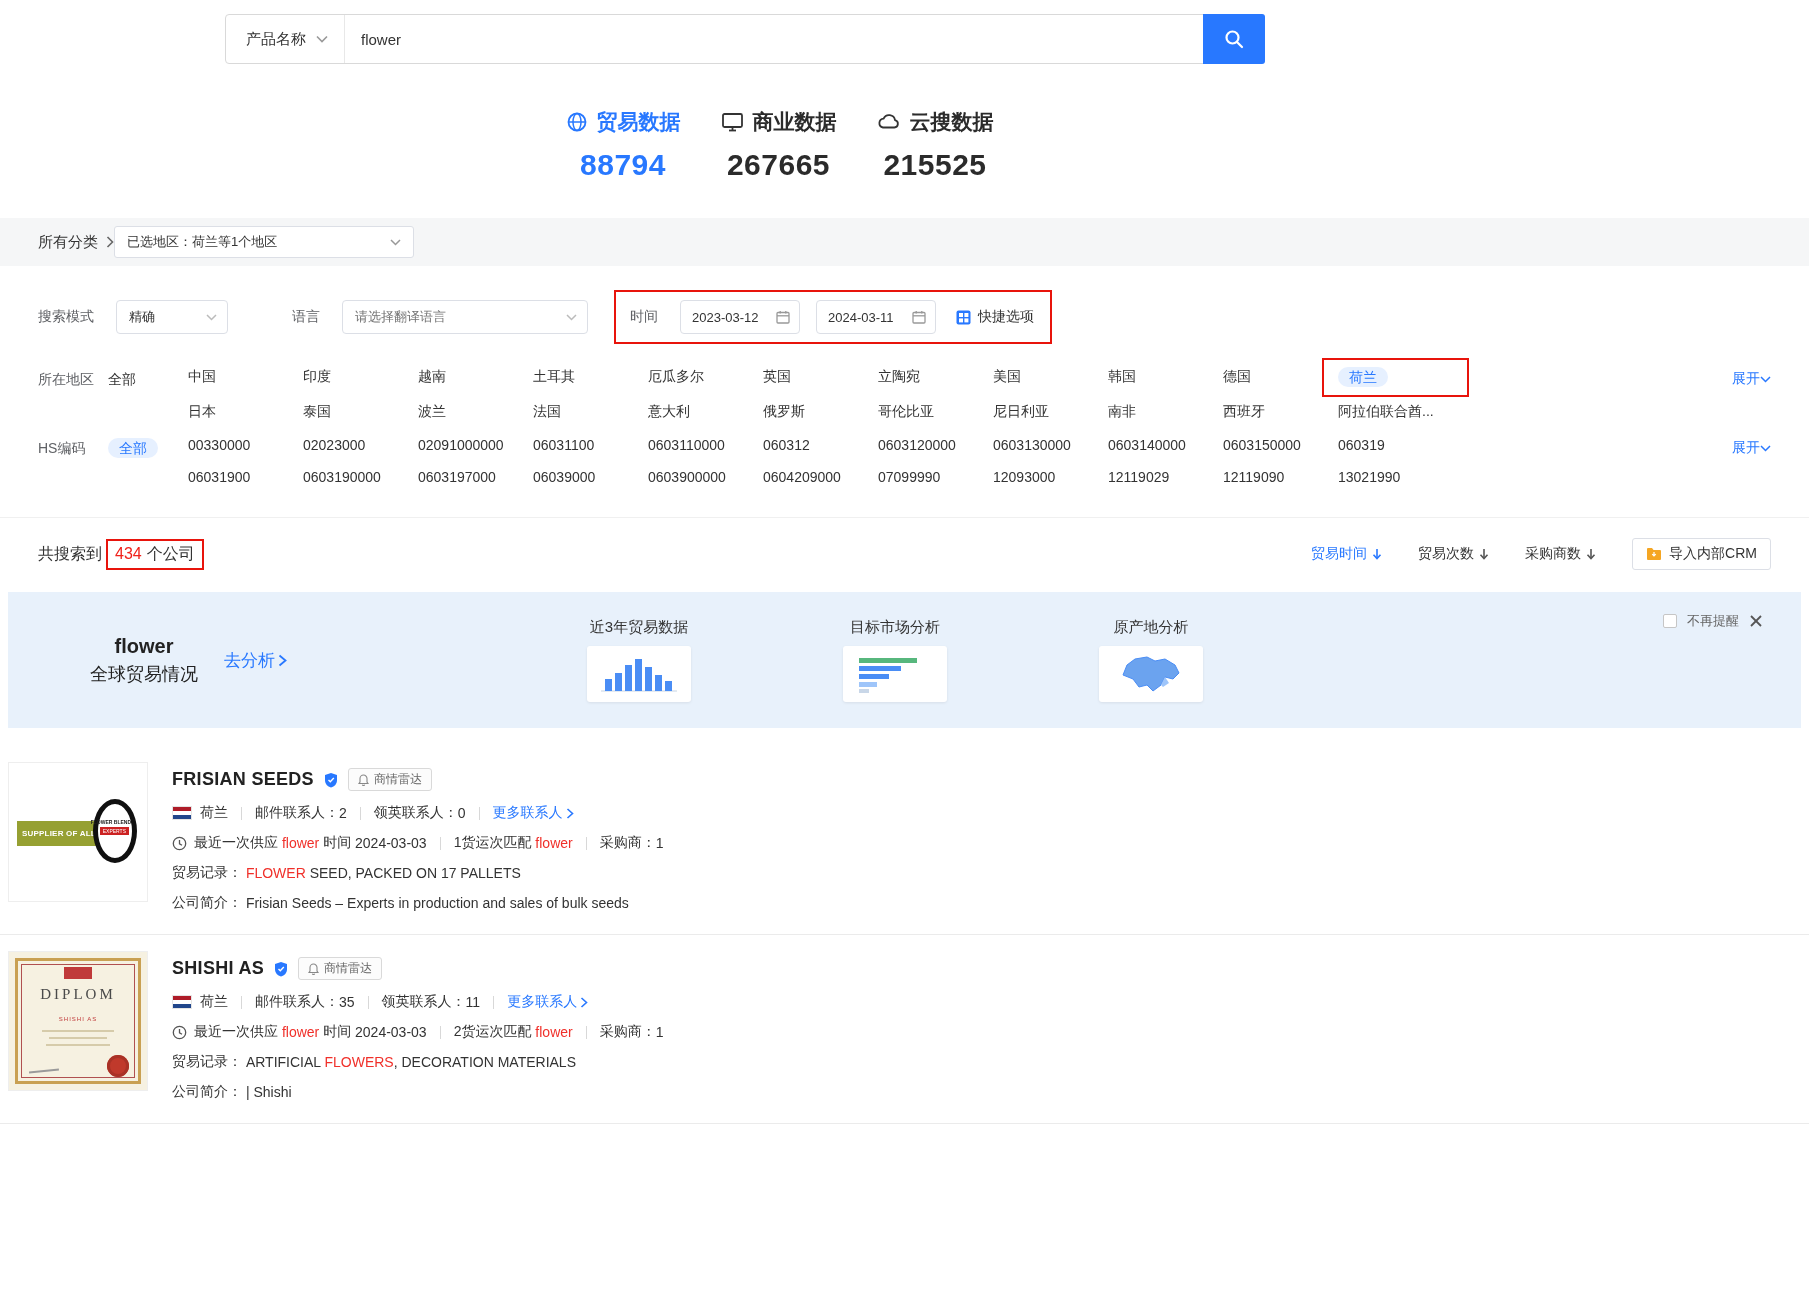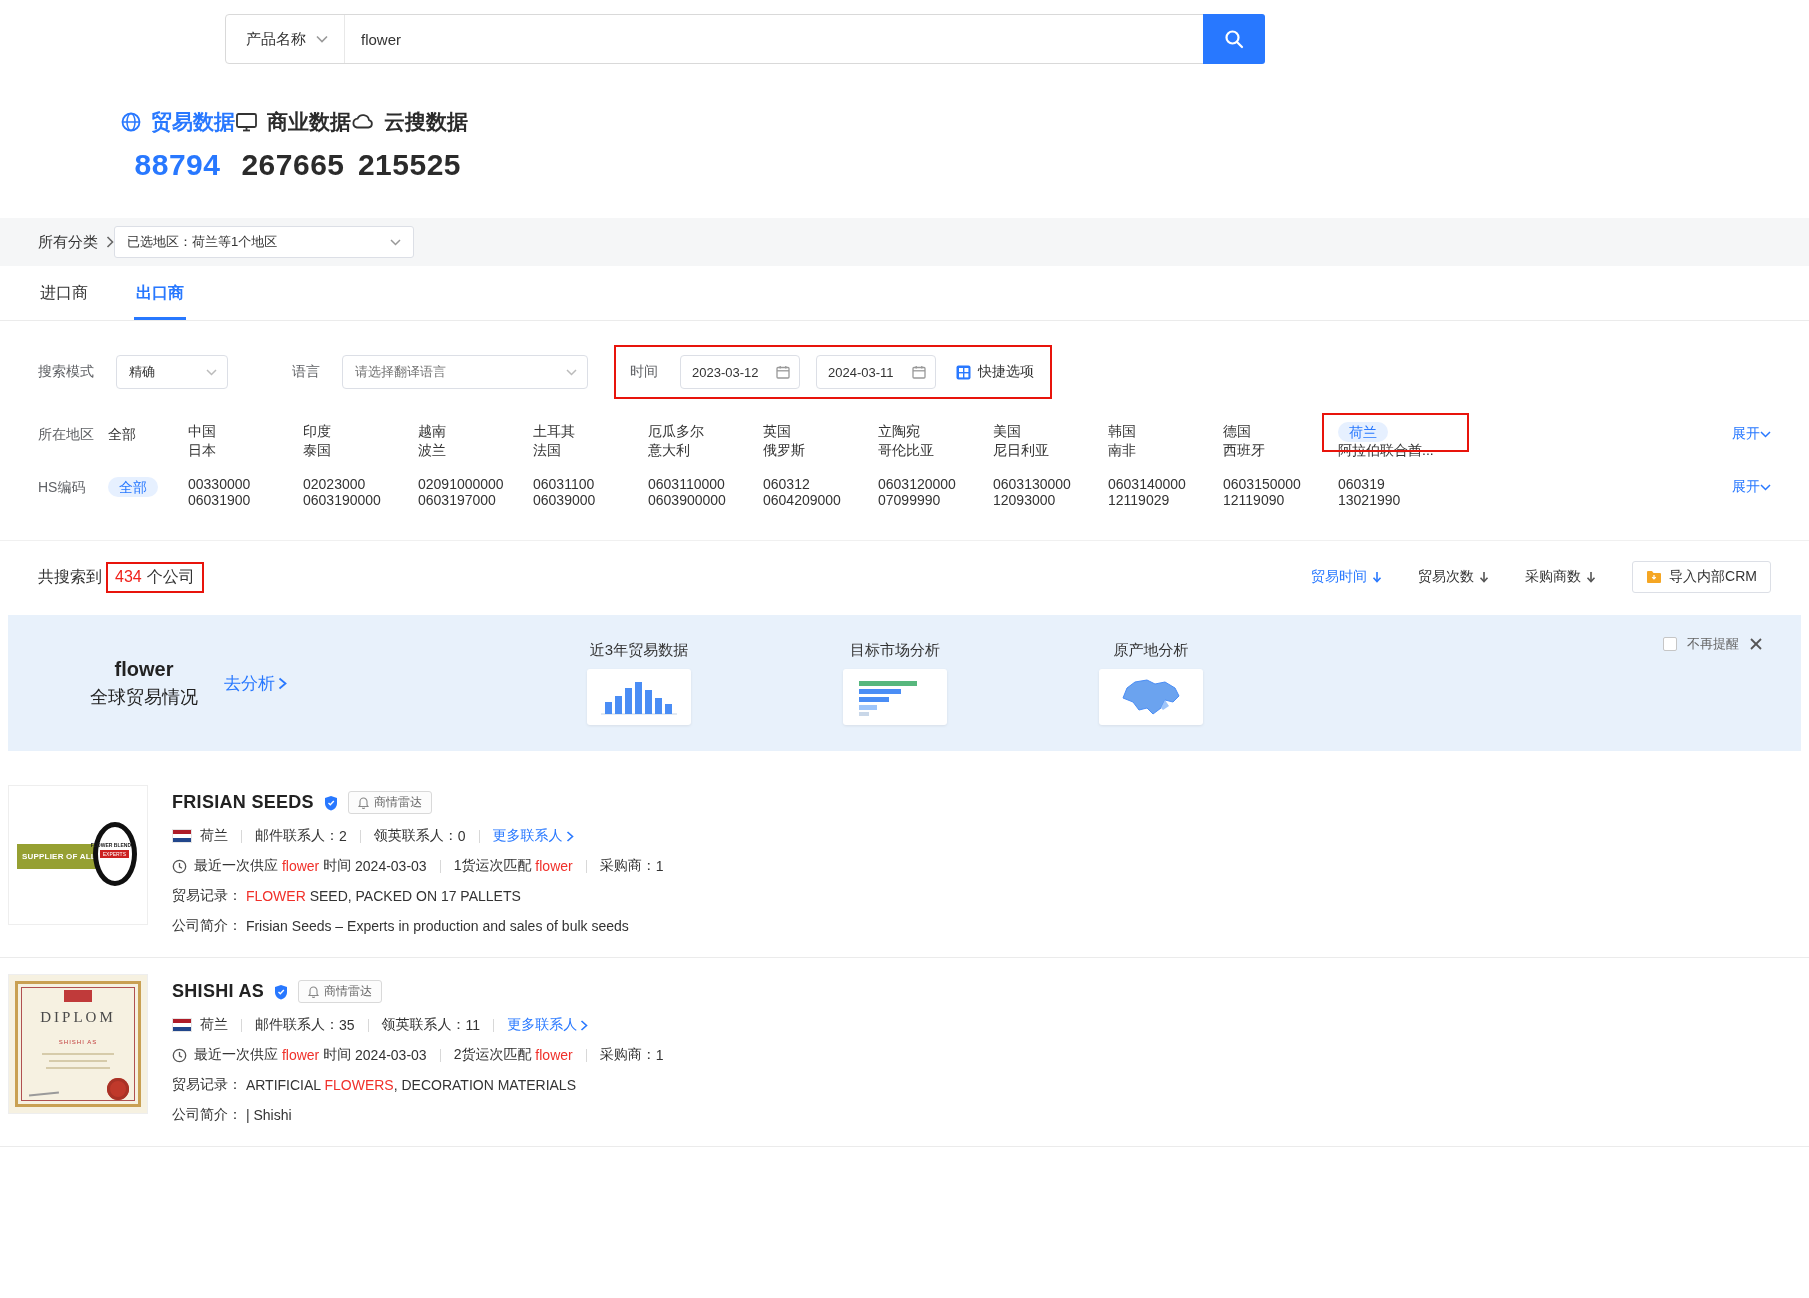--- a/index.html
+++ b/index.html
@@ -7,21 +7,21 @@
   .page { position:relative; width:1809px; min-height:1298px; background:#fff; overflow:hidden; }
 
   
   .search-header { padding:14px 0 0 225px; }
   .search-bar { display:flex; width:1040px; height:50px; border:1px solid #d9d9d9; border-radius:4px; align-items:stretch; }
   .category-select { display:flex; align-items:center; gap:10px; padding:0 16px 0 20px; font-size:15px; color:#333; border-right:1px solid #e8e8e8; cursor:pointer; white-space:nowrap; }
   .search-input { flex:1; border:none; outline:none; font-size:15px; padding:0 16px; color:#333; background:transparent; }
   .search-btn { width:62px; background:#2878ff; border:none; border-radius:0 3px 3px 0; display:flex; align-items:center; justify-content:center; cursor:pointer; margin:-1px -1px -1px 0; }
 
   
-  .stats-row { display:flex; justify-content:flex-start; padding:44px 370px 36px 120px; }
+  .stats-row { display:flex; justify-content:center; padding:44px 370px 36px 120px;gap:40px; }
   .stat { display:flex; flex-direction:column; align-items:center; gap:12px; cursor:pointer; }
   .stat-top { display:flex; align-items:center; gap:9px; font-size:21px; color:#2b2b2b; font-weight:bold; }
   .stat-value { font-size:30px; font-weight:bold; color:#2b2b2b; letter-spacing:.5px; }
   .stat.active .stat-top, .stat.active .stat-value { color:#2878ff; }
 
   
   .category-strip { display:flex; align-items:center; background:#f5f6f7; height:48px; padding:0 38px; }
   .breadcrumb { display:flex; align-items:center; gap:8px; font-size:15px; color:#333; cursor:pointer; }
   .region-select { width:300px; height:32px; background:#fff; border:1px solid #dcdfe6; border-radius:3px; display:flex; align-items:center; justify-content:space-between; padding:0 12px; font-size:13px; color:#333; cursor:pointer; }
 
@@ -40,21 +40,21 @@
   .placeholder { color:#737373; }
   .time-wrap { position:relative; display:flex; align-items:center; padding:10px 18px 10px 16px; }
   .annotation-box { position:absolute; border:2px solid #e8140c; pointer-events:none; }
   .annotation-box.inset0 { inset:0; }
   .date-box { width:120px; height:34px; border:1px solid #dcdfe6; border-radius:4px; display:flex; align-items:center; justify-content:space-between; padding:0 9px 0 11px; font-size:13px; color:#333; margin-right:16px; cursor:pointer; background:#fff; }
   .quick-btn { display:flex; align-items:center; gap:7px; font-size:14px; color:#333; cursor:pointer; margin-left:4px; white-space:nowrap; }
 
   .filter-grid-row { display:flex; align-items:flex-start; margin-bottom:16px; }
   .fg-label { width:70px; font-size:14px; color:#606266; padding-top:3px; flex:none; }
   .fg-all-col { width:80px; flex:none; padding-top:2px; }
-  .grid2 { display:grid; grid-template-columns:repeat(11,115px); }
+  .grid2 { display:grid; grid-template-columns:repeat(11,115px); row-gap:16px; }
   .chip { font-size:14px; color:#333; cursor:pointer; justify-self:start; white-space:nowrap; }
   .chip.pill { background:#e6f0ff; color:#2878ff; border-radius:11px; padding:2px 11px; }
   .chip-wrap { position:relative; display:inline-block; }
   .expand-link { display:flex; align-items:center; color:#2878ff; font-size:14px; margin-left:auto; cursor:pointer; padding-top:2px; white-space:nowrap; }
 
   
   .results-header { display:flex; align-items:center; padding:20px 38px 18px; border-top:1px solid #f0f0f0; margin-top:6px; }
   .found-group { display:flex; align-items:center; font-size:16px; color:#333; }
   .count-wrap { position:relative; display:flex; align-items:center; gap:5px; padding:5px 9px; margin-left:4px; }
   .count-red { color:#f0211a; }
@@ -174,24 +174,20 @@
         </svg>
     </div>
     <div class="region-select">
       <span>已选地区：荷兰等1个地区</span>
       <svg width="11" height="7" viewBox="0 0 11 7">
           <path d="M1 1 L5.5 5.5 L10 1" fill="none" stroke="#999" stroke-width="1.5"></path>
         </svg>
     </div>
   </div>
 
-  <div class="tabs">
-    <div class="tab">进口商</div>
-    <div class="tab active">出口商</div>
-  </div>
 
   <div class="filters">
 
     <div class="filter-row1">
       <span class="flabel">搜索模式</span>
       <div class="select-box mode">
         <span>精确</span>
         <svg width="11" height="7" viewBox="0 0 11 7">
             <path d="M1 1 L5.5 5.5 L10 1" fill="none" stroke="#bbb" stroke-width="1.5"></path>
           </svg>

